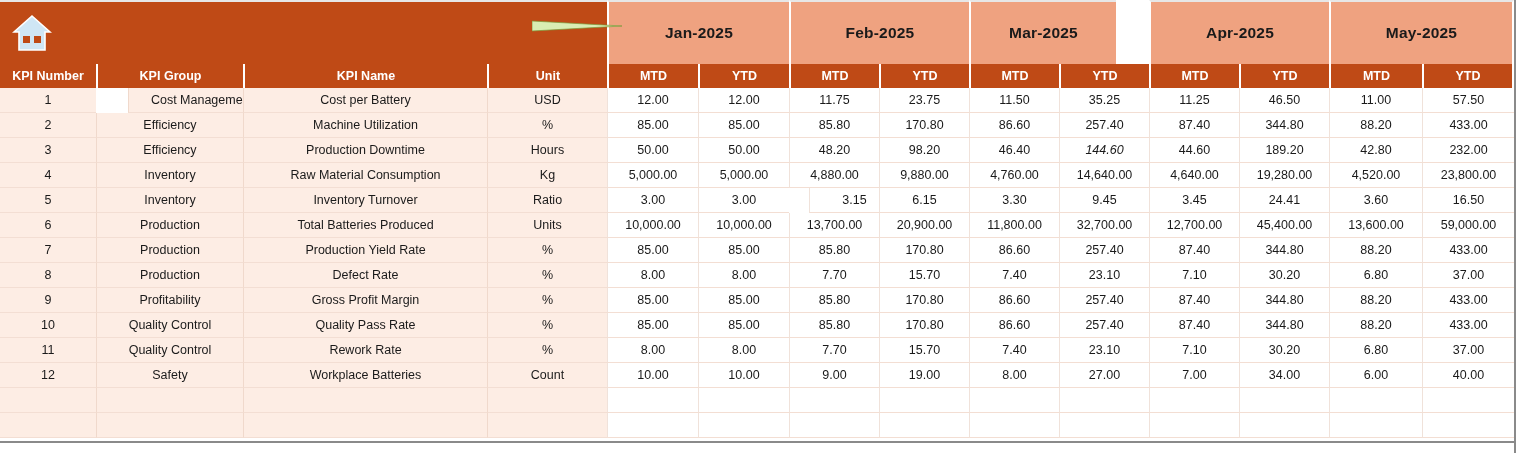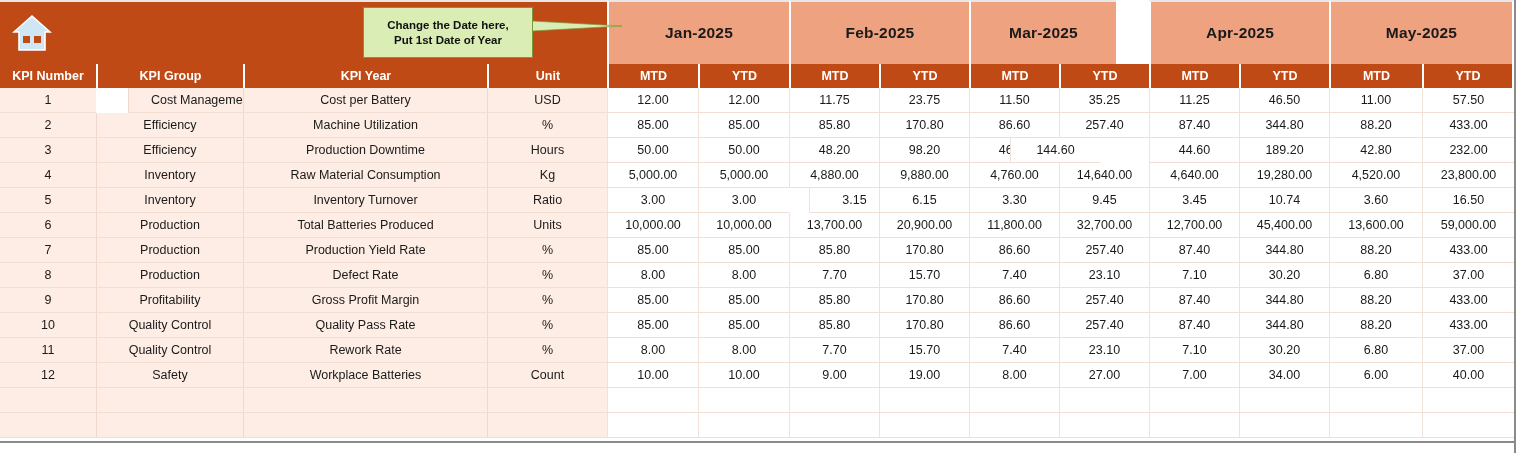--- a/index.html
+++ b/index.html
@@ -108,34 +108,30 @@
       <path d="M20 2 L38 18 L33 18 L33 36 L7 36 L7 18 L2 18 Z" fill="#CFE6F5" stroke="#ffffff" stroke-width="1.6"></path>
       <rect x="11" y="22" width="7" height="7" fill="#BF4A16"></rect>
       <rect x="22" y="22" width="7" height="7" fill="#BF4A16"></rect>
     </svg>
   </div>
 
   <svg class="callout-tail" viewBox="0 0 90 16">
     <polygon points="0,3 90,8 0,13" fill="#D9EDB4" stroke="#7a9a3a" stroke-width="0.7"></polygon>
   </svg>
 
-  <div class="callout">
-    <span>Change the Date here,</span>
-    <span>Put 1st Date of Year</span>
-  </div>
 
   <div id="gen">
       <div class="month-band" style="left: 607px; width: 182px;">Jan-2025</div>
       <div class="month-band" style="left: 789px; width: 180px;">Feb-2025</div>
       <div class="month-band" style="left: 969px; width: 147px;">Mar-2025</div>
       <div class="month-band" style="left: 1149px; width: 180px;">Apr-2025</div>
       <div class="month-band last" style="left: 1329px; width: 185px;">May-2025</div>
       <div class="colhdr first" style="left: 0px; width: 96px;">KPI Number</div>
       <div class="colhdr" style="left: 96px; width: 147px;">KPI Group</div>
-      <div class="colhdr" style="left: 243px; width: 244px;">KPI Year</div>
+      <div class="colhdr" style="left: 243px; width: 244px;">KPI Name</div>
       <div class="colhdr" style="left: 487px; width: 120px;">Unit</div>
       <div class="colhdr" style="left: 607px; width: 91px;">MTD</div>
       <div class="colhdr" style="left: 698px; width: 91px;">YTD</div>
       <div class="colhdr" style="left: 789px; width: 90px;">MTD</div>
       <div class="colhdr" style="left: 879px; width: 90px;">YTD</div>
       <div class="colhdr" style="left: 969px; width: 90px;">MTD</div>
       <div class="colhdr" style="left: 1059px; width: 90px;">YTD</div>
       <div class="colhdr" style="left: 1149px; width: 90px;">MTD</div>
       <div class="colhdr" style="left: 1239px; width: 90px;">YTD</div>
       <div class="colhdr" style="left: 1329px; width: 93px;">MTD</div>
@@ -170,21 +166,21 @@
       <div class="cell num" style="left: 1422px; width: 92px; top: 113px;">433.00</div>
       <div class="cell lhs" style="left: 0px; width: 96px; top: 138px;">3</div>
       <div class="cell lhs sepL" style="left: 96px; width: 147px; top: 138px;">Efficiency</div>
       <div class="cell lhs sepL" style="left: 243px; width: 244px; top: 138px;">Production Downtime</div>
       <div class="cell lhs sepL" style="left: 487px; width: 120px; top: 138px;">Hours</div>
       <div class="cell num" style="left: 607px; width: 91px; top: 138px;">50.00</div>
       <div class="cell num" style="left: 698px; width: 91px; top: 138px;">50.00</div>
       <div class="cell num" style="left: 789px; width: 90px; top: 138px;">48.20</div>
       <div class="cell num" style="left: 879px; width: 90px; top: 138px;">98.20</div>
       <div class="cell num" style="left: 969px; width: 90px; top: 138px;">46.40</div>
-      <div class="cell num" style="left: 1010px; width: 90px; top: 138px;">144.60</div>
+      <div class="cell num" style="left: 1059px; width: 90px; top: 138px; font-style: italic;">144.60</div>
       <div class="cell num" style="left: 1149px; width: 90px; top: 138px;">44.60</div>
       <div class="cell num" style="left: 1239px; width: 90px; top: 138px;">189.20</div>
       <div class="cell num" style="left: 1329px; width: 93px; top: 138px;">42.80</div>
       <div class="cell num" style="left: 1422px; width: 92px; top: 138px;">232.00</div>
       <div class="cell lhs" style="left: 0px; width: 96px; top: 163px;">4</div>
       <div class="cell lhs sepL" style="left: 96px; width: 147px; top: 163px;">Inventory</div>
       <div class="cell lhs sepL" style="left: 243px; width: 244px; top: 163px;">Raw Material Consumption</div>
       <div class="cell lhs sepL" style="left: 487px; width: 120px; top: 163px;">Kg</div>
       <div class="cell num" style="left: 607px; width: 91px; top: 163px;">5,000.00</div>
       <div class="cell num" style="left: 698px; width: 91px; top: 163px;">5,000.00</div>
@@ -200,21 +196,21 @@
       <div class="cell lhs sepL" style="left: 96px; width: 147px; top: 188px;">Inventory</div>
       <div class="cell lhs sepL" style="left: 243px; width: 244px; top: 188px;">Inventory Turnover</div>
       <div class="cell lhs sepL" style="left: 487px; width: 120px; top: 188px;">Ratio</div>
       <div class="cell num" style="left: 607px; width: 91px; top: 188px;">3.00</div>
       <div class="cell num" style="left: 698px; width: 91px; top: 188px;">3.00</div>
       <div class="cell num" style="left: 789px; width: 90px; top: 188px; margin-left: 20px;">3.15</div>
       <div class="cell num" style="left: 879px; width: 90px; top: 188px;">6.15</div>
       <div class="cell num" style="left: 969px; width: 90px; top: 188px;">3.30</div>
       <div class="cell num" style="left: 1059px; width: 90px; top: 188px;">9.45</div>
       <div class="cell num" style="left: 1149px; width: 90px; top: 188px;">3.45</div>
-      <div class="cell num" style="left: 1239px; width: 90px; top: 188px;">10.74</div>
+      <div class="cell num" style="left: 1239px; width: 90px; top: 188px;">24.41</div>
       <div class="cell num" style="left: 1329px; width: 93px; top: 188px;">3.60</div>
       <div class="cell num" style="left: 1422px; width: 92px; top: 188px;">16.50</div>
       <div class="cell lhs" style="left: 0px; width: 96px; top: 213px;">6</div>
       <div class="cell lhs sepL" style="left: 96px; width: 147px; top: 213px;">Production</div>
       <div class="cell lhs sepL" style="left: 243px; width: 244px; top: 213px;">Total Batteries Produced</div>
       <div class="cell lhs sepL" style="left: 487px; width: 120px; top: 213px;">Units</div>
       <div class="cell num" style="left: 607px; width: 91px; top: 213px;">10,000.00</div>
       <div class="cell num" style="left: 698px; width: 91px; top: 213px;">10,000.00</div>
       <div class="cell num" style="left: 789px; width: 90px; top: 213px;">13,700.00</div>
       <div class="cell num" style="left: 879px; width: 90px; top: 213px;">20,900.00</div>

